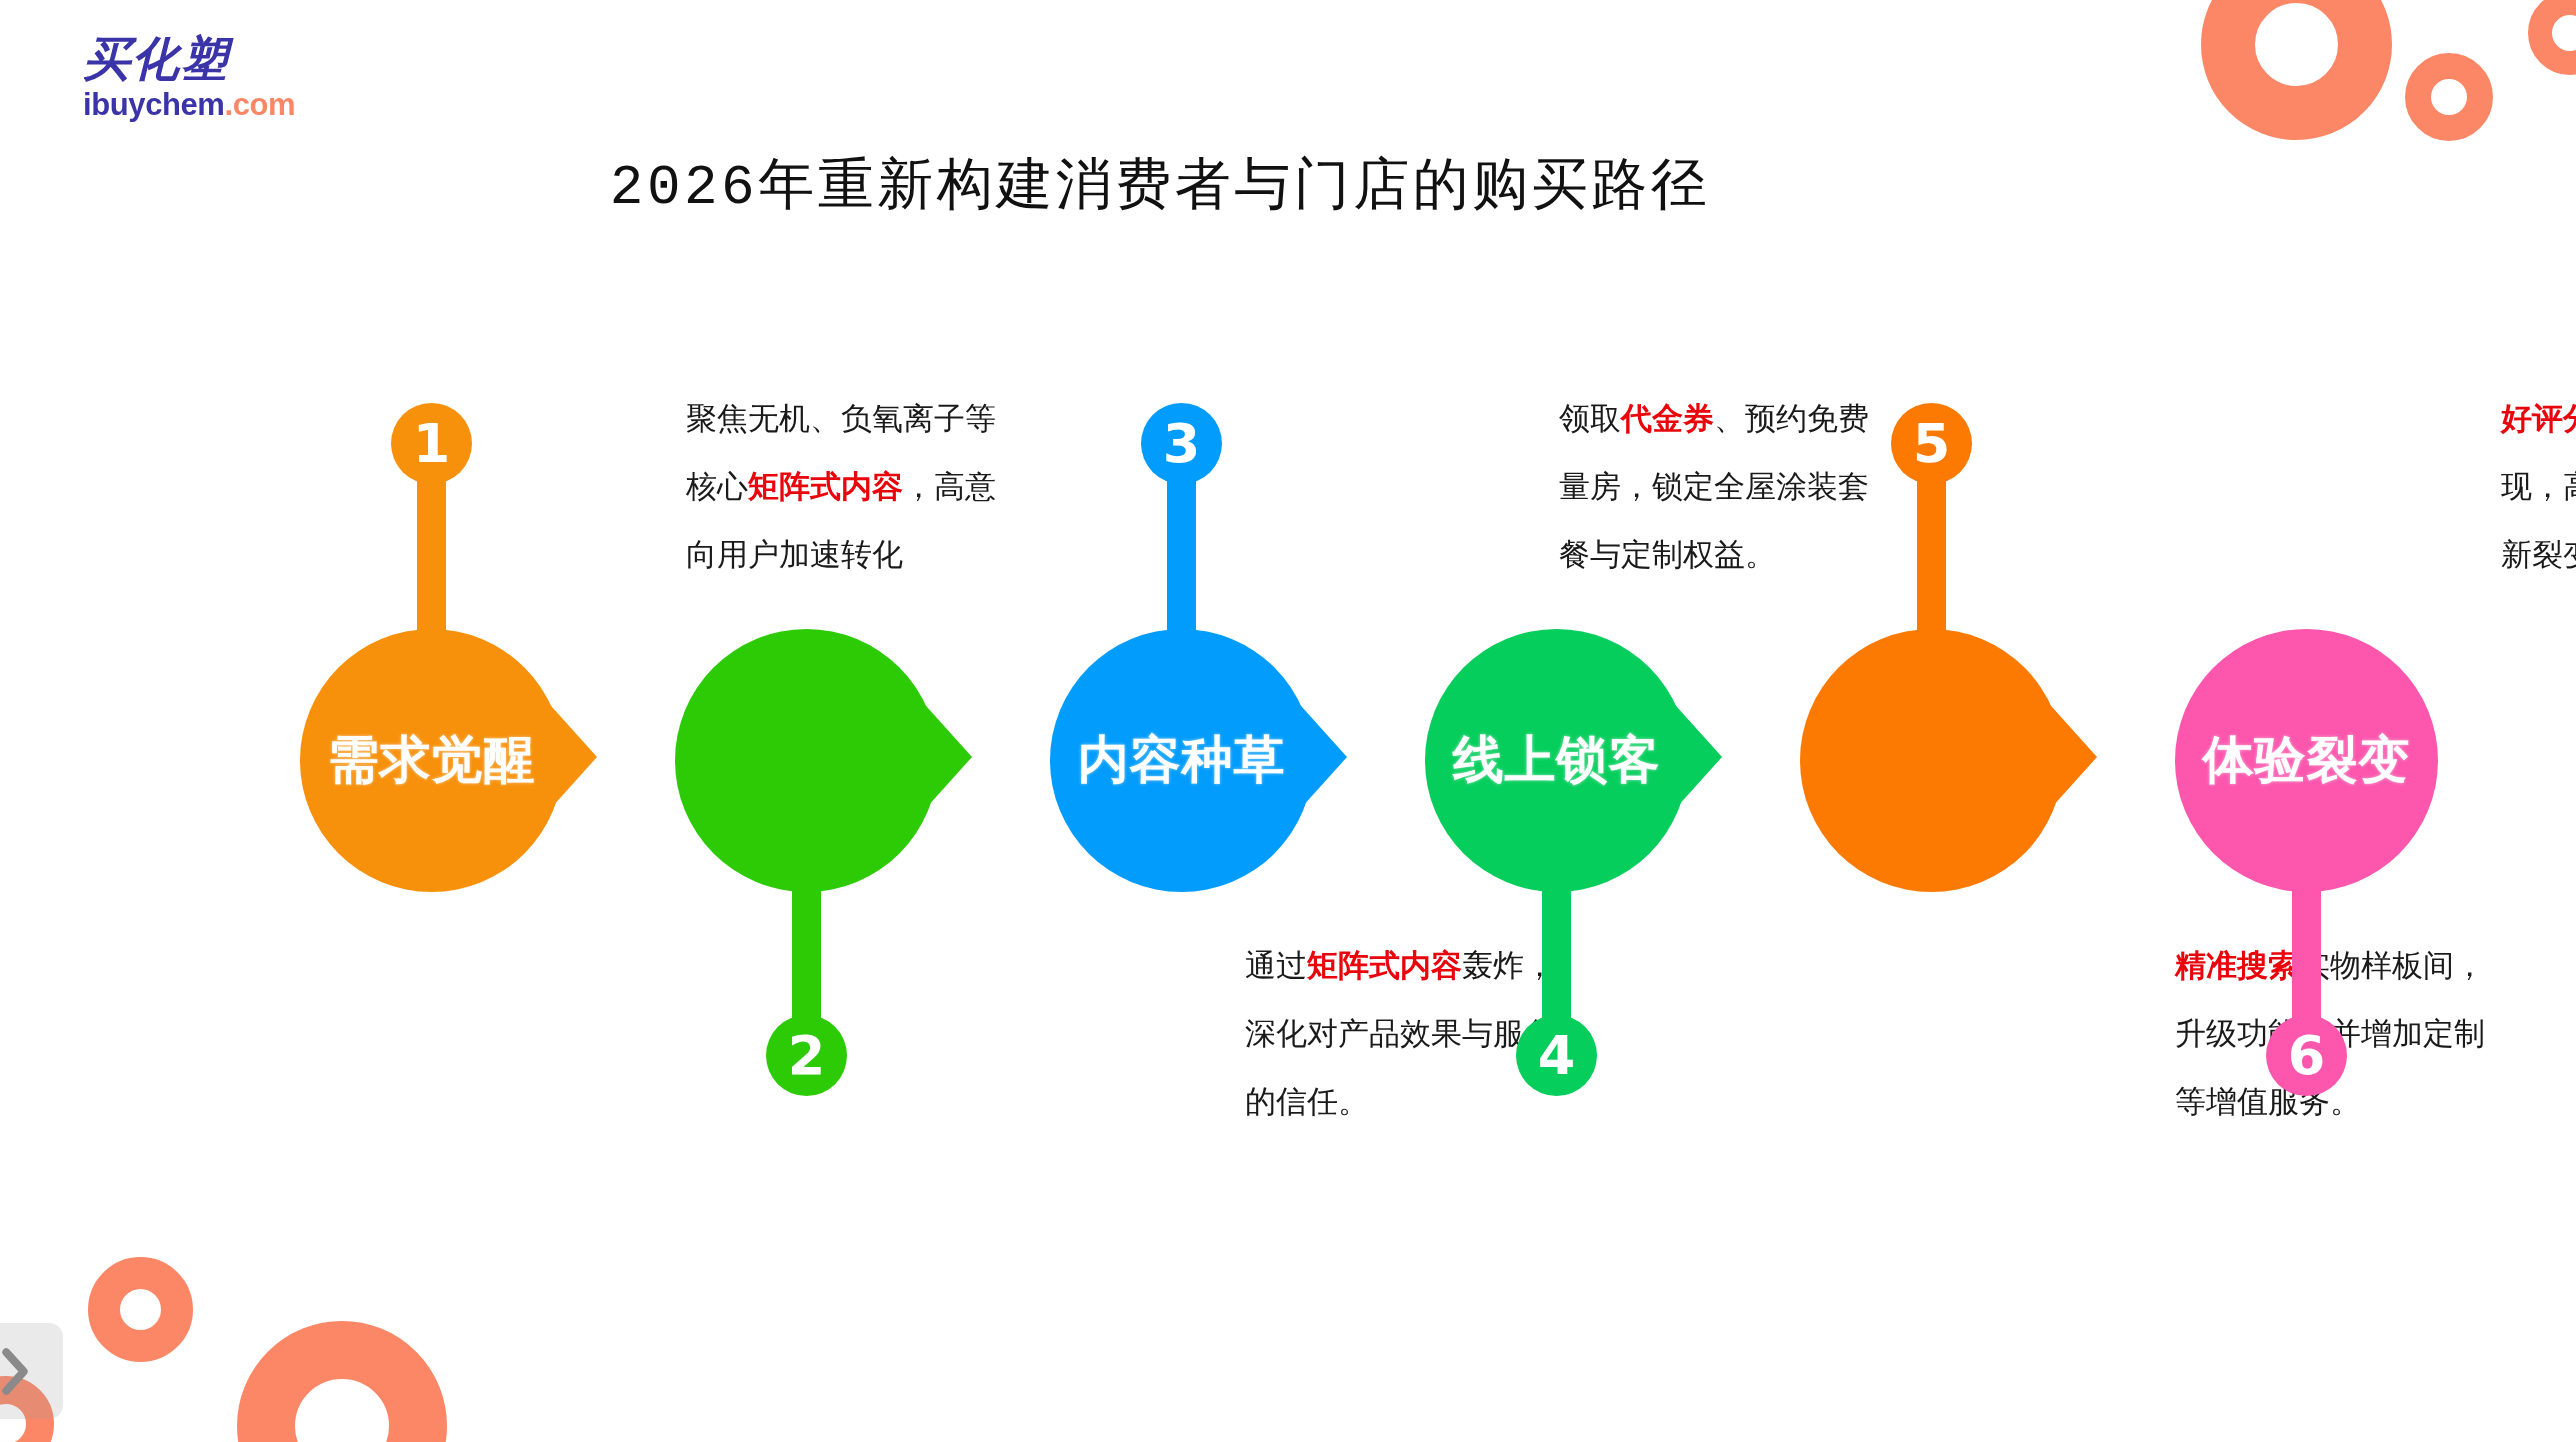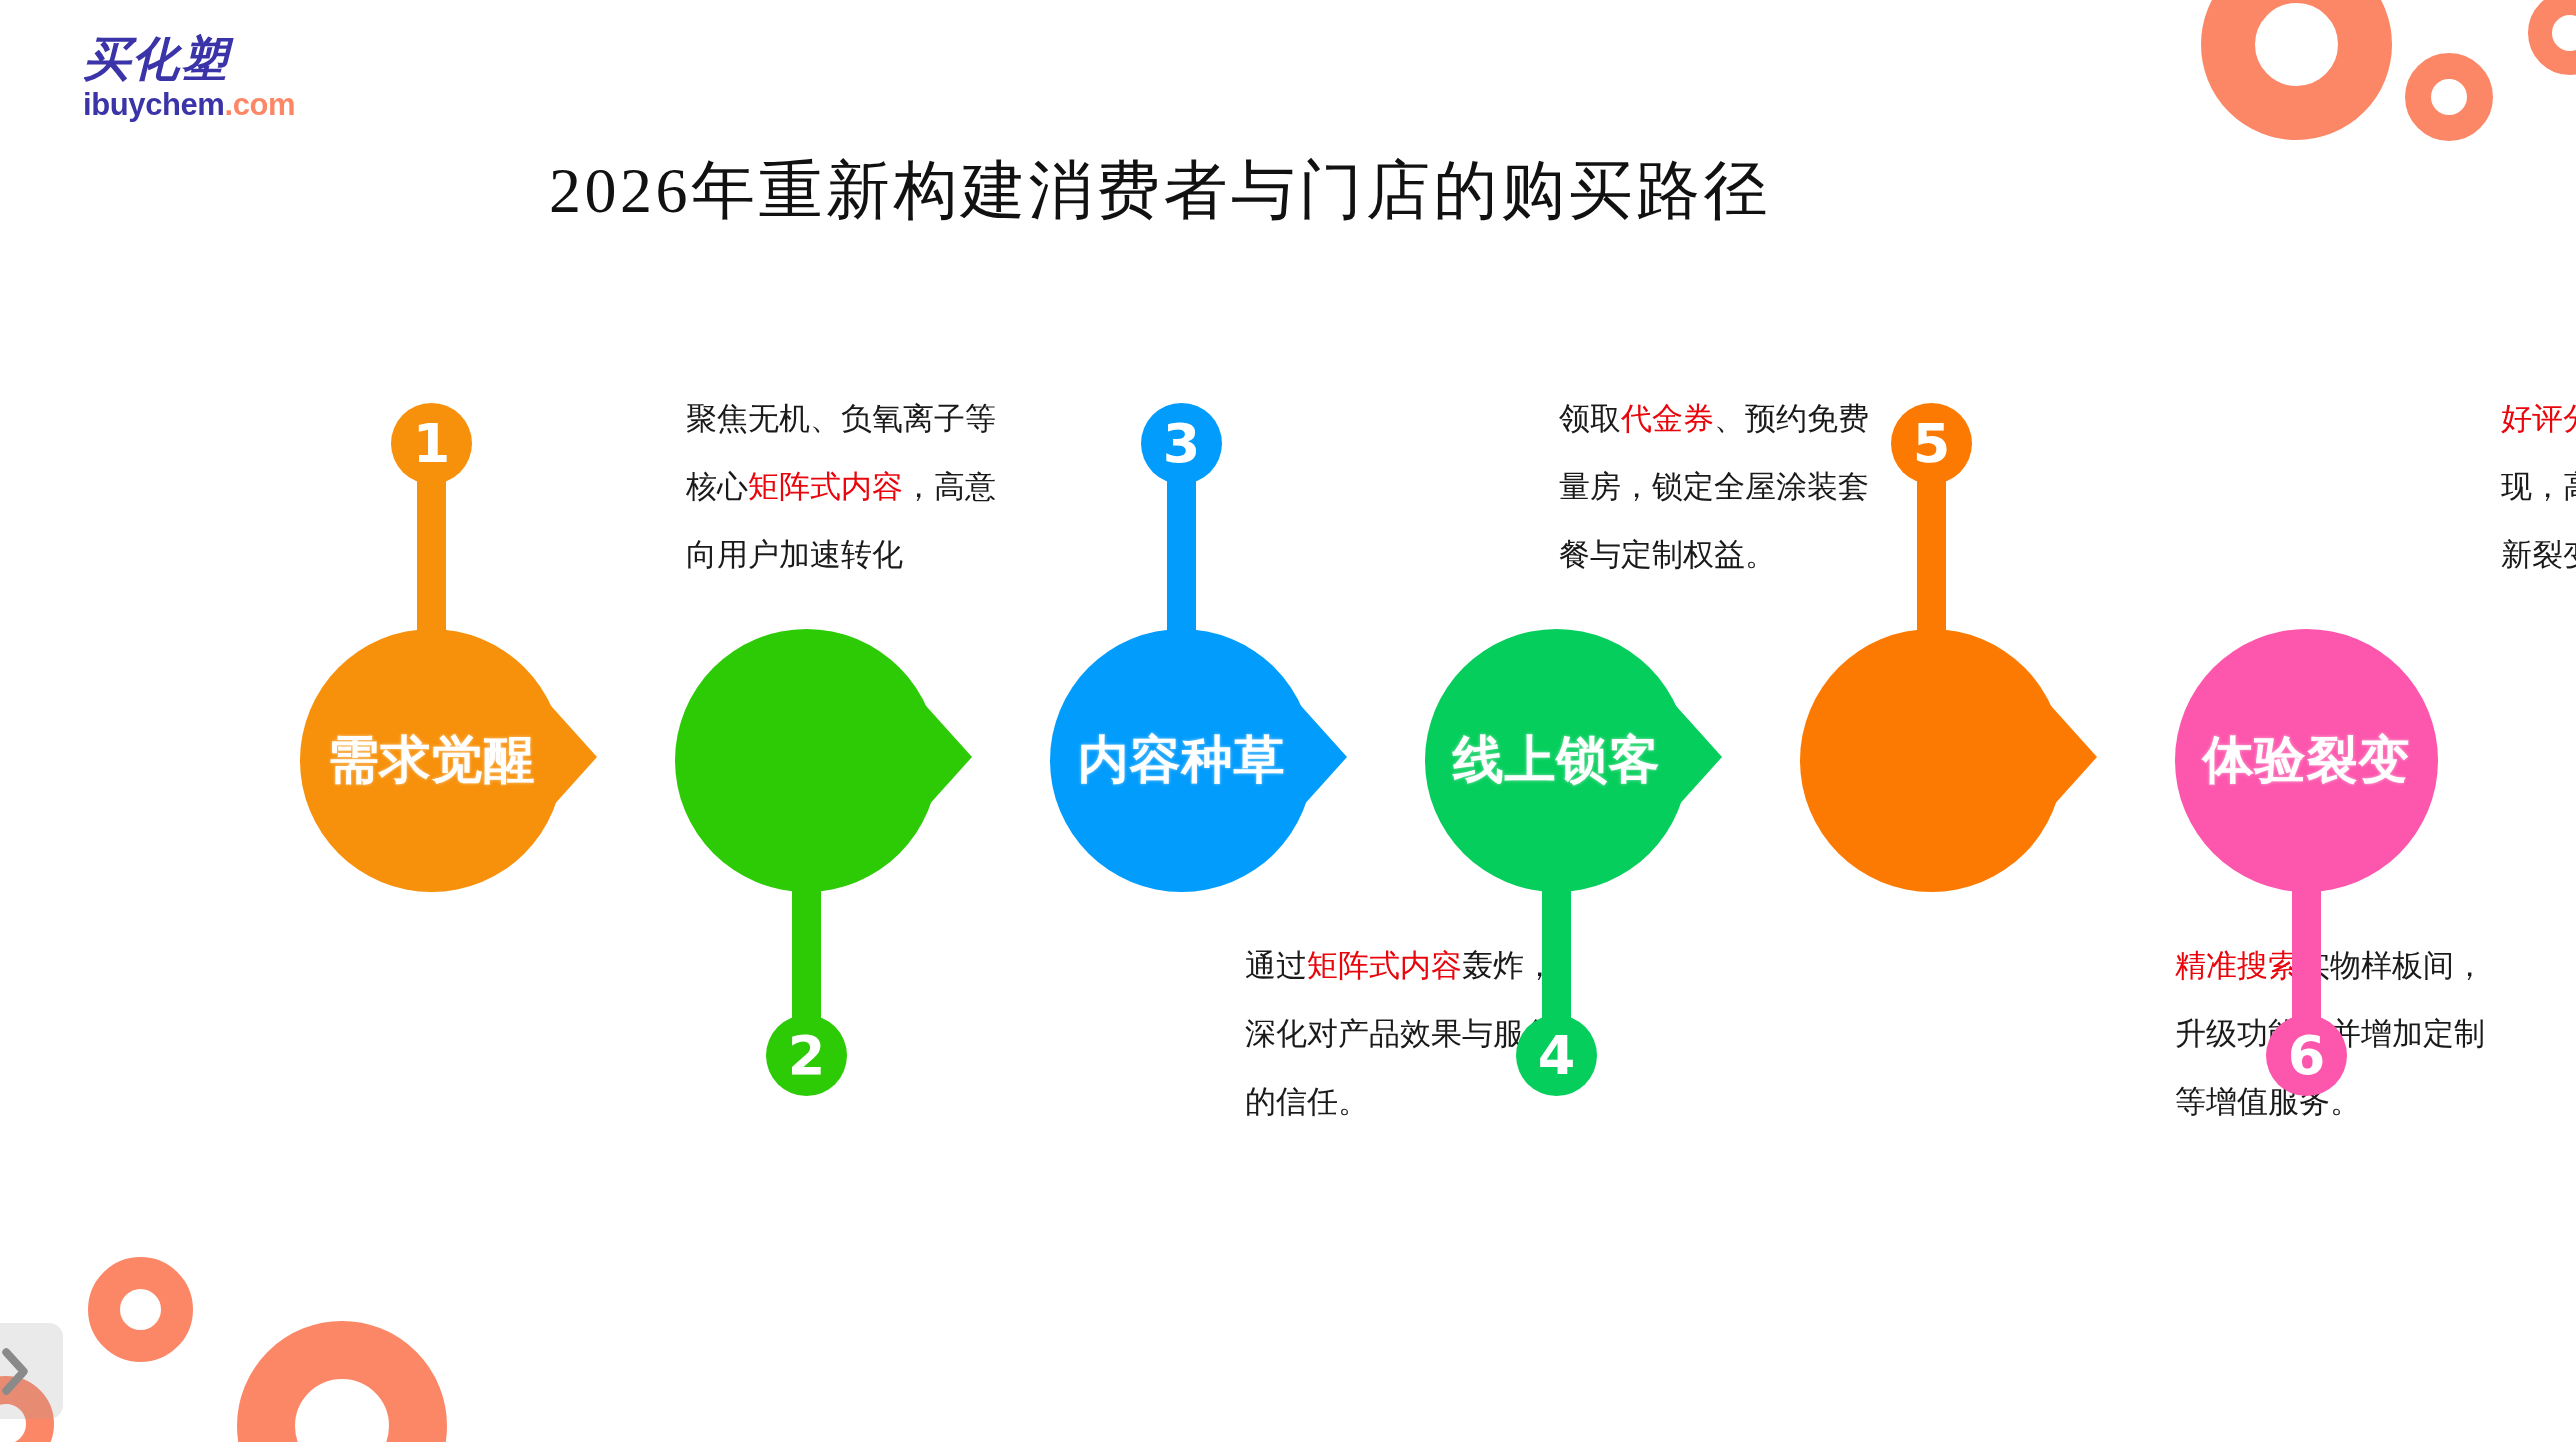--- a/index.html
+++ b/index.html
@@ -53,22 +53,22 @@
   .logo-en-blue { color: #3B34A8; }
   .logo-en-orange { color: #FC8767; }
 
   
   #title {
     position: absolute;
     left: 0;
     top: 147px;
     width: 2320px;
     text-align: center;
-    font-family: Liberation Serif, serif;
-    font-size: 64px;
+    font-family: Liberation Mono, monospace;
+    font-size: 56px;
     font-weight: 500;
     color: #111111;
     letter-spacing: 3.5px;
     white-space: nowrap;
   }
 
   
   .step {
     position: absolute;
     top: 0;
@@ -145,21 +145,21 @@
   
   .desc {
     position: absolute;
     width: 324px;
     font-family: "DejaVu Sans", "Liberation Sans", sans-serif;
     font-size: 31px;
     line-height: 68px;
     color: #1a1a1a;
     text-align: left;
   }
-  .desc .hl { color: #E8050B; }
+  .desc .hl { color: #E8050B; font-weight: bold; }
   .desc.above { top: 384px; }
   .desc.below { top: 931px; }
 
   
   #nav-prev {
     position: absolute;
     left: -33px;
     top: 1323px;
     width: 96px;
     height: 96px;

